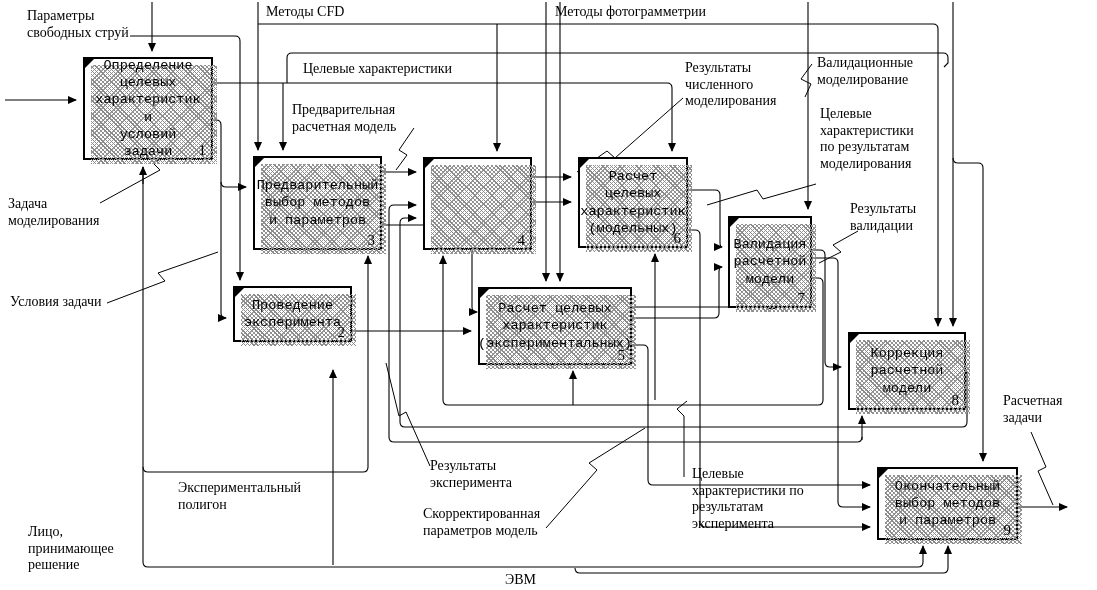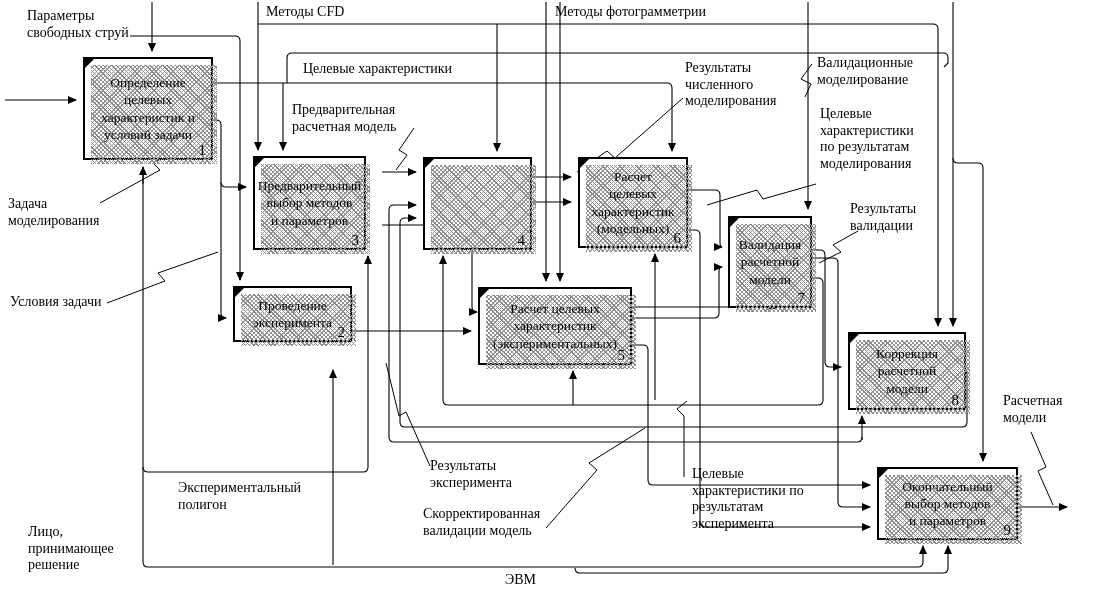--- a/index.html
+++ b/index.html
@@ -6,21 +6,21 @@
   #stage{
     position:relative;width:1097px;height:590px;background:#fff;overflow:hidden;
     font-family:"Liberation Serif","DejaVu Serif",serif;color:#000;
   }
   #wires{position:absolute;left:0;top:0;z-index:1;}
   .pbox{
     position:absolute;z-index:3;background:#fff;border:2px solid #000;
     display:flex;align-items:center;justify-content:center;text-align:center;
     font-size:13.5px;line-height:1.28;box-sizing:border-box;
   }
-  .pbox .lbl{white-space:pre-line;padding:1px 16px;}
+  .pbox .lbl{white-space:pre-line;padding:1px 16px;font-family:Liberation Mono, monospace;}
   .pbox .num{position:absolute;right:5px;bottom:0px;font-size:15px;line-height:1.1;}
   
   .pbox::after{
     content:"";position:absolute;z-index:-1;left:6px;top:6px;
     width:100%;height:100%;
     background:
       repeating-linear-gradient(45deg,#8a8a8a 0 1px,transparent 1px 3px),
       repeating-linear-gradient(-45deg,#9b9b9b 0 1px,transparent 1px 3px);
   }
   
@@ -113,21 +113,21 @@
     </g>
   </svg>
 
   <div class="pbox" style="left:83px;top:57px;width:130px;height:103px">
     <span class="lbl">Определение
 целевых
 характеристик и
 условий задачи</span>
     <span class="num">1</span>
   </div>
-  <div class="pbox" style="left:253px;top:156px;width:113px;height:94px">
+  <div class="pbox" style="left:253px;top:156px;width:129px;height:94px">
     <span class="lbl">Предварительный
 выбор методов
 и параметров</span>
     <span class="num">3</span>
   </div>
   <div class="pbox" style="left:423px;top:157px;width:109px;height:93px">
     <span class="num">4</span>
   </div>
   <div class="pbox" style="left:578px;top:157px;width:110px;height:91px">
     <span class="lbl">Расчет целевых
@@ -187,22 +187,22 @@
 моделирования</div>
   <div class="flabel" style="left:10px;top:294px">Условия задачи</div>
   <div class="flabel" style="left:178px;top:480px">Экспериментальный
 полигон</div>
   <div class="flabel" style="left:28px;top:524px">Лицо,
 принимающее
 решение</div>
   <div class="flabel" style="left:430px;top:458px">Результаты
 эксперимента</div>
   <div class="flabel" style="left:423px;top:506px">Скорректированная
-валидации модель</div>
+параметров модель</div>
   <div class="flabel" style="left:692px;top:466px">Целевые
 характеристики по
 результатам
 эксперимента</div>
   <div class="flabel" style="left:505px;top:572px">ЭВМ</div>
   <div class="flabel" style="left:1003px;top:393px">Расчетная
-модели</div>
+задачи</div>
 
 </div>
 
 </body></html>

